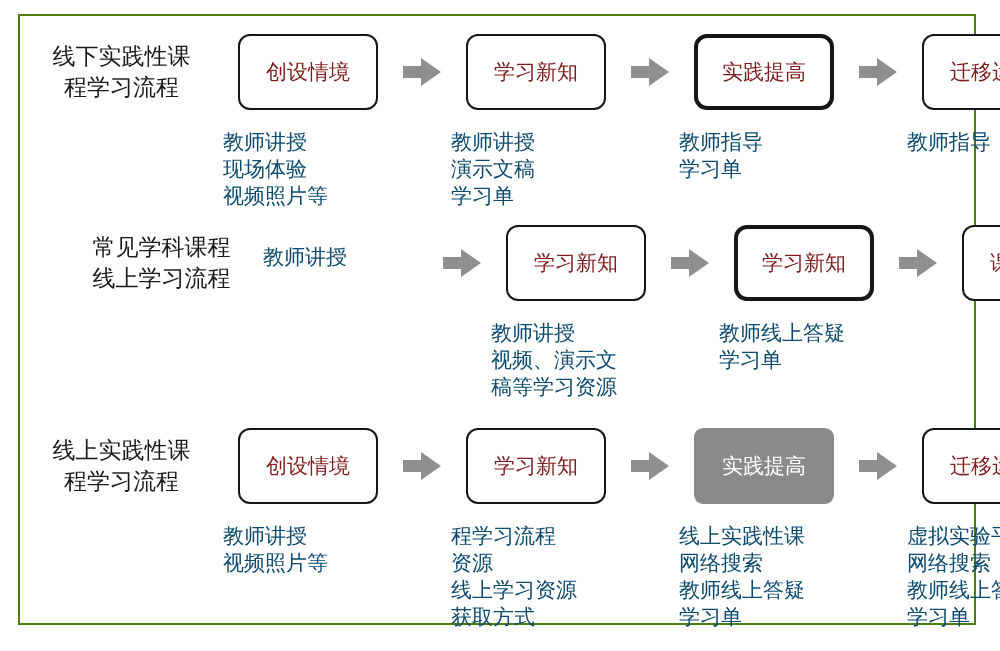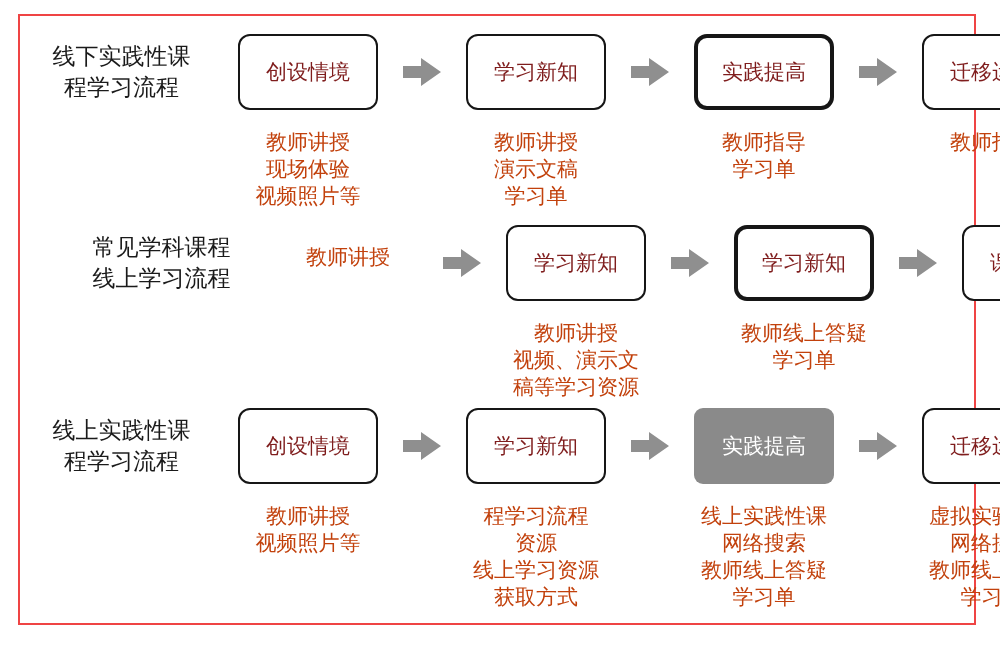--- a/index.html
+++ b/index.html
@@ -7,32 +7,32 @@
   body {
     width: 1000px; height: 651px;
     position: relative;
     font-family: "Liberation Sans", "DejaVu Sans", sans-serif;
     color: #1a1a1a;
   }
   .frame {
     position: absolute;
     left: 18px; top: 14px;
     width: 958px; height: 611px;
-    border: 2px solid #ef4444;
+    border: 2px solid #4d7c0f;
     background: #ffffff;
   }
   .row {
     position: absolute;
     left: 0; width: 100%;
     display: flex;
     align-items: flex-start;
   }
   .row-1 { top: 18px; }
   .row-2 { top: 209px; margin-left: 40px; }
-  .row-3 { top: 392px; }
+  .row-3 { top: 412px; }
   .row-label {
     flex: 0 0 203px;
     height: 76px;
     display: flex;
     align-items: center;
     justify-content: center;
     text-align: center;
     font-size: 23px;
     line-height: 31px;
     white-space: pre-line;
@@ -60,23 +60,23 @@
   .step-box.filled {
     border: none;
     background: #8a8a8a;
     color: #ffffff;
     border-radius: 9px;
   }
   .step-notes {
     margin-top: 18px;
     font-size: 21px;
     line-height: 27px;
-    text-align: center;
+    text-align: left;
     white-space: pre-line;
-    color: #c2410c;
+    color: #0c4a6e;
     width: 170px;
   }
   .arrow-cell {
     flex: 0 0 58px;
     height: 76px;
     display: flex;
     align-items: center;
     justify-content: center;
   }
   .arrow-cell svg { display: block; }

